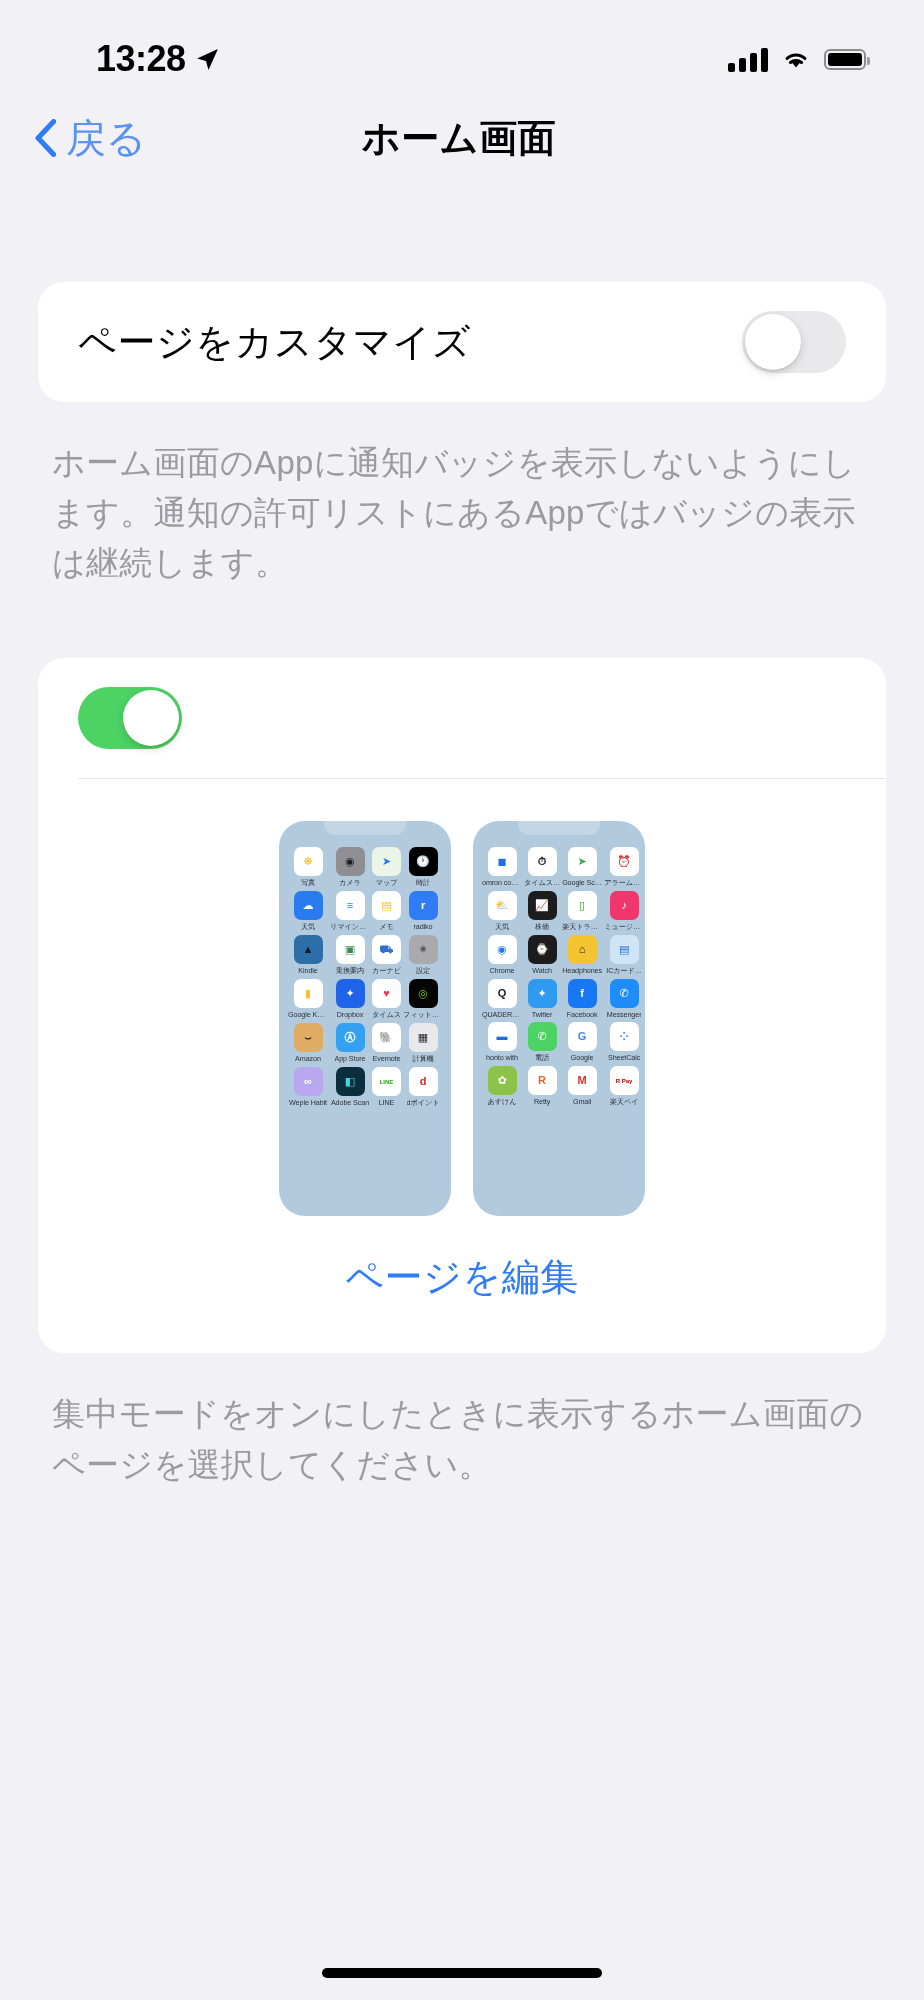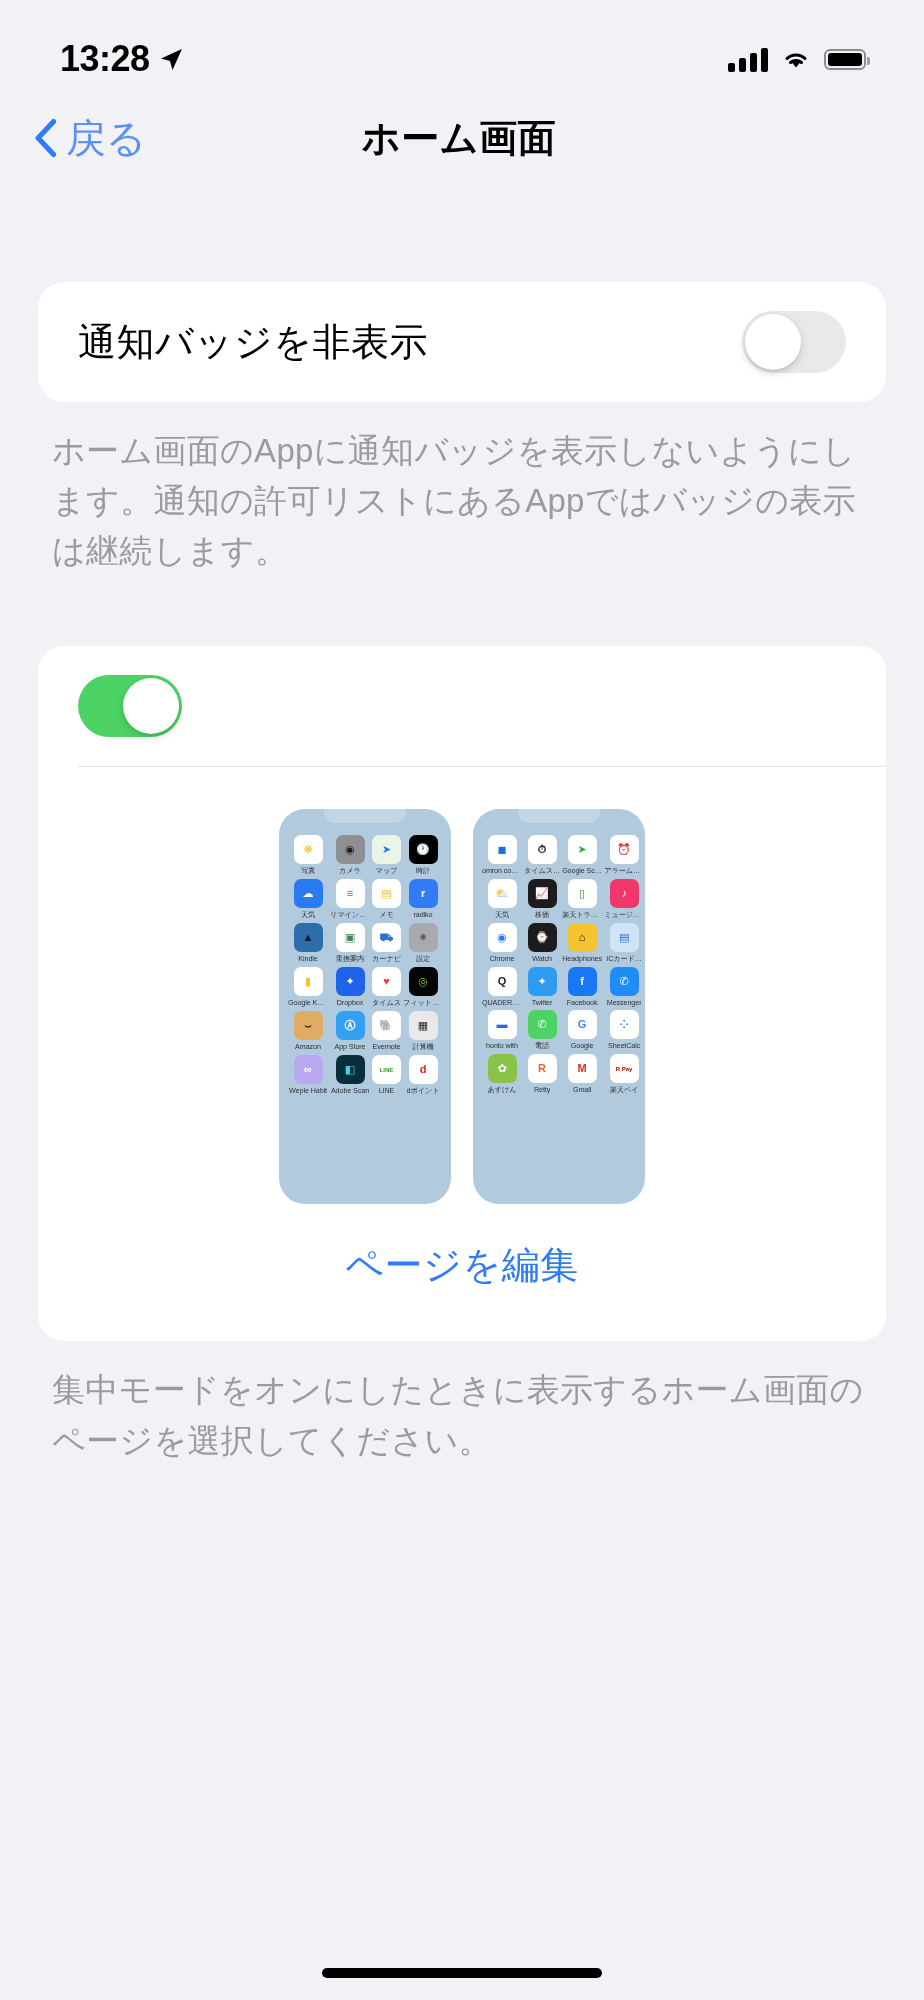--- a/index.html
+++ b/index.html
@@ -8,21 +8,21 @@
     background:#f2f1f6;
     font-family:"Liberation Sans","DejaVu Sans",sans-serif;
     -webkit-font-smoothing:antialiased;
     overflow:hidden;
     position:relative;
   }
 
   
   .statusbar { height:92px; display:flex; align-items:center; justify-content:space-between;
                padding:26px 58px 0 60px; }
-  .sb-left { display:flex; align-items:center; gap:9px; }
+  .sb-left { display:flex; align-items:center; gap:9px;margin-left:36px; }
   .sb-time { font-size:36px; font-weight:700; color:#000; letter-spacing:-0.5px; }
   .loc-arrow { width:25px; height:25px; display:block; }
   .sb-right { display:flex; align-items:center; gap:13px; }
   .bars { display:flex; align-items:flex-end; gap:4px; height:25px; }
   .bars i { width:7px; background:#000; border-radius:2px; display:block; }
   .bars i:nth-child(1){height:9px}.bars i:nth-child(2){height:14px}
   .bars i:nth-child(3){height:19px}.bars i:nth-child(4){height:24px}
   .battery { width:42px; height:21px; border:2.5px solid rgba(0,0,0,.42); border-radius:6px;
              position:relative; padding:2px; }
   .battery::after { content:""; position:absolute; right:-6px; top:6px; width:3px; height:8px;
@@ -45,21 +45,21 @@
   .row-label { font-size:38px; color:#000; letter-spacing:0.5px; }
 
   .toggle { width:104px; height:62px; border-radius:31px; position:relative; flex:none; cursor:pointer; }
   .toggle.off { background:#e9e9eb; }
   .toggle.on  { background:#4cd364; }
   .toggle .knob { position:absolute; top:3px; width:56px; height:56px; border-radius:50%;
                   background:#fff; box-shadow:0 3px 8px rgba(0,0,0,.16),0 1px 1px rgba(0,0,0,.1); }
   .toggle.off .knob { left:3px; }
   .toggle.on  .knob { left:45px; }
 
-  .footer-text { margin:24px 52px 0 52px; font-size:33px; line-height:1.52;
+  .footer-text { margin:36px 52px 0 52px; font-size:33px; line-height:1.52;
                  color:#9a9aa0; letter-spacing:0.3px; }
 
   .card2 { margin-top:70px; padding-bottom:10px; }
   .divider { height:1px; background:#e4e4e6; margin-left:40px; }
 
   
   .previews { display:flex; justify-content:center; gap:22px; padding:42px 0 18px; }
   .phone { width:172px; height:395px; background:#b2cade; border-radius:26px;
            position:relative; padding:26px 9px 10px; overflow:hidden; }
   .notch { position:absolute; top:0; left:50%; transform:translateX(-50%);
@@ -111,21 +111,21 @@
     <svg class="chev" viewBox="0 0 12 22">
       <path d="M11 1.5 L2 11 L11 20.5" stroke="#2f7cf6" stroke-width="3" fill="none" stroke-linecap="round" stroke-linejoin="round"></path>
     </svg>
     <span class="back-label">戻る</span>
   </div>
   <div class="nav-title">ホーム画面</div>
 </div>
 
 <div class="card card1">
   <div class="row">
-    <span class="row-label">通知バッジを非表示</span>
+    <span class="row-label">ページをカスタマイズ</span>
     <span class="toggle off">
       <span class="knob"></span>
     </span>
   </div>
 </div>
 <p class="footer-text">ホーム画面のAppに通知バッジを表示しないようにします。通知の許可リストにあるAppではバッジの表示は継続します。</p>
 
 <div class="card card2">
   <div class="row">
     <span class="toggle on">

